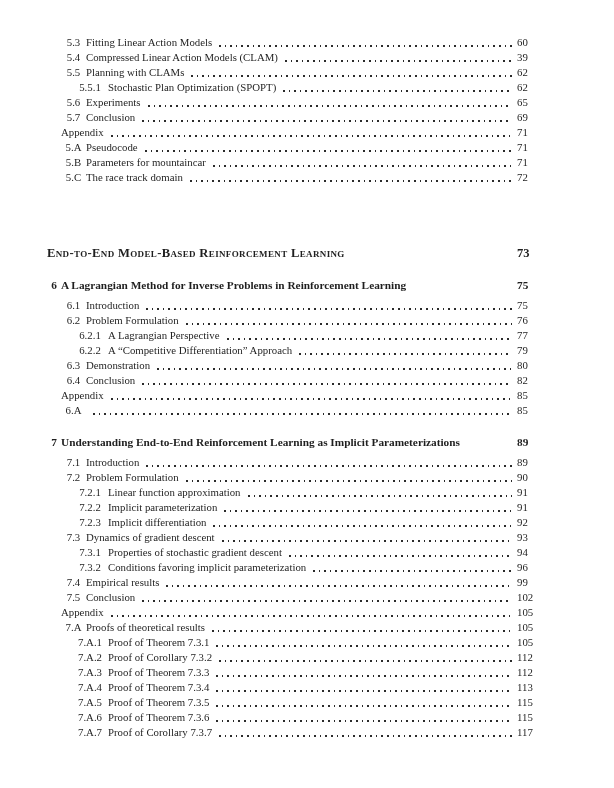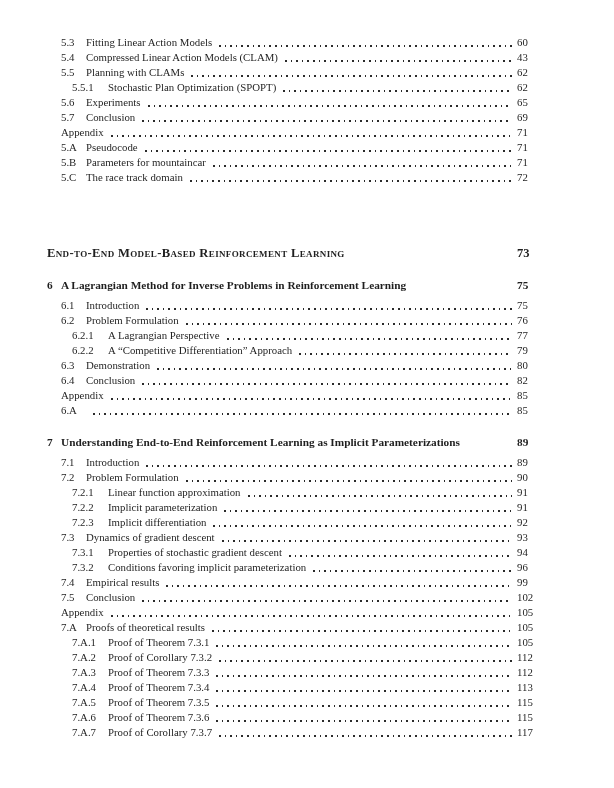--- a/index.html
+++ b/index.html
@@ -17,21 +17,21 @@
   }
   .toc { width: 497px; }
 
   .row {
     display: flex;
     align-items: baseline;
     font-size: 10.8px;
     line-height: 15px;
     white-space: nowrap;
   }
-  .num { flex: none; }
+  .num { flex: none; text-align: center; }
   .title { flex: none; }
   .page-num { flex: none; width: 27px; text-align: left; }
 
   
   .row.section { padding-left: 14px; }
   .row.section .num { width: 25px; }
   .row.subsection { padding-left: 25px; }
   .row.subsection .num { width: 36px; }
 
   
@@ -76,21 +76,21 @@
         <div class="row entry section">
           <span class="num">5.3</span>
           <span class="title">Fitting Linear Action Models</span>
           <span class="leader"></span>
           <span class="page-num">60</span>
         </div>
         <div class="row entry section">
           <span class="num">5.4</span>
           <span class="title">Compressed Linear Action Models (CLAM)</span>
           <span class="leader"></span>
-          <span class="page-num">43</span>
+          <span class="page-num">39</span>
         </div>
         <div class="row entry section">
           <span class="num">5.5</span>
           <span class="title">Planning with CLAMs</span>
           <span class="leader"></span>
           <span class="page-num">62</span>
         </div>
         <div class="row entry subsection">
           <span class="num">5.5.1</span>
           <span class="title">Stochastic Plan Optimization (SPOPT)</span>

